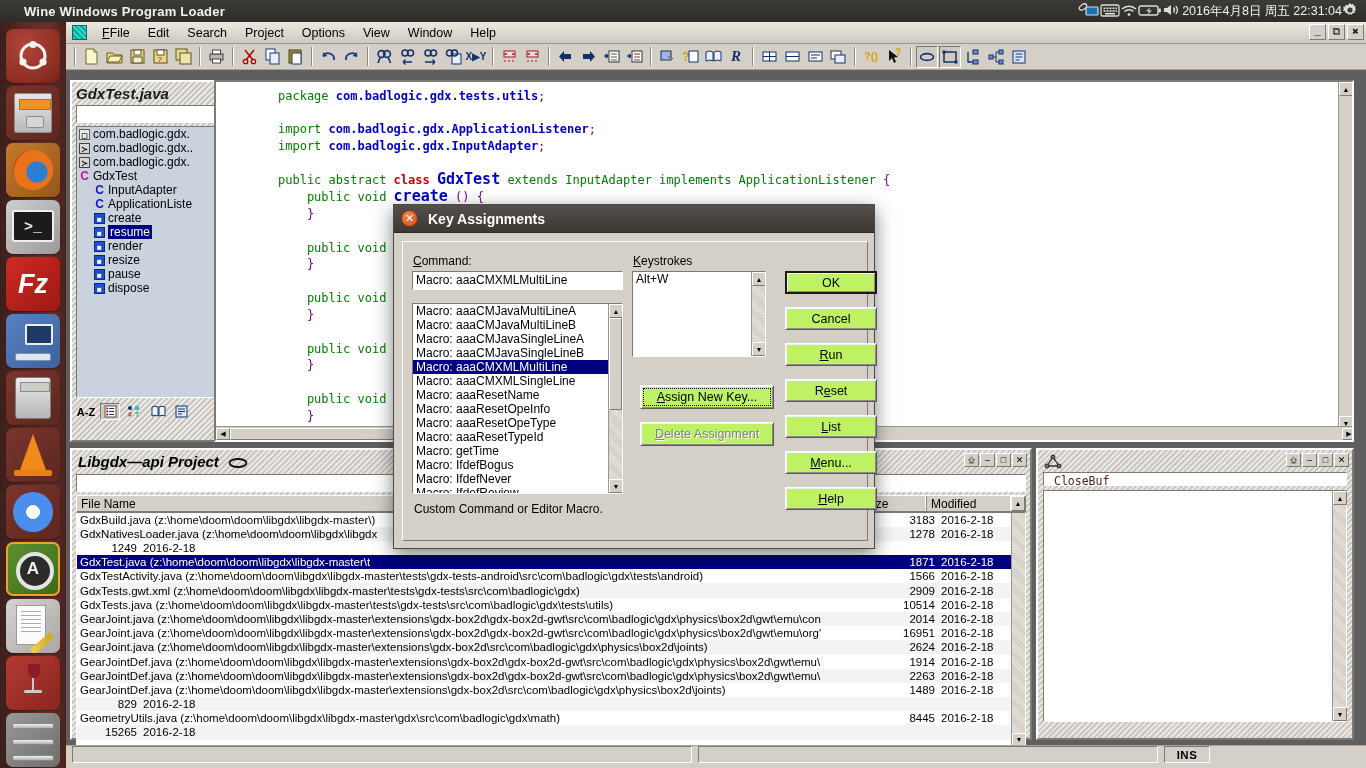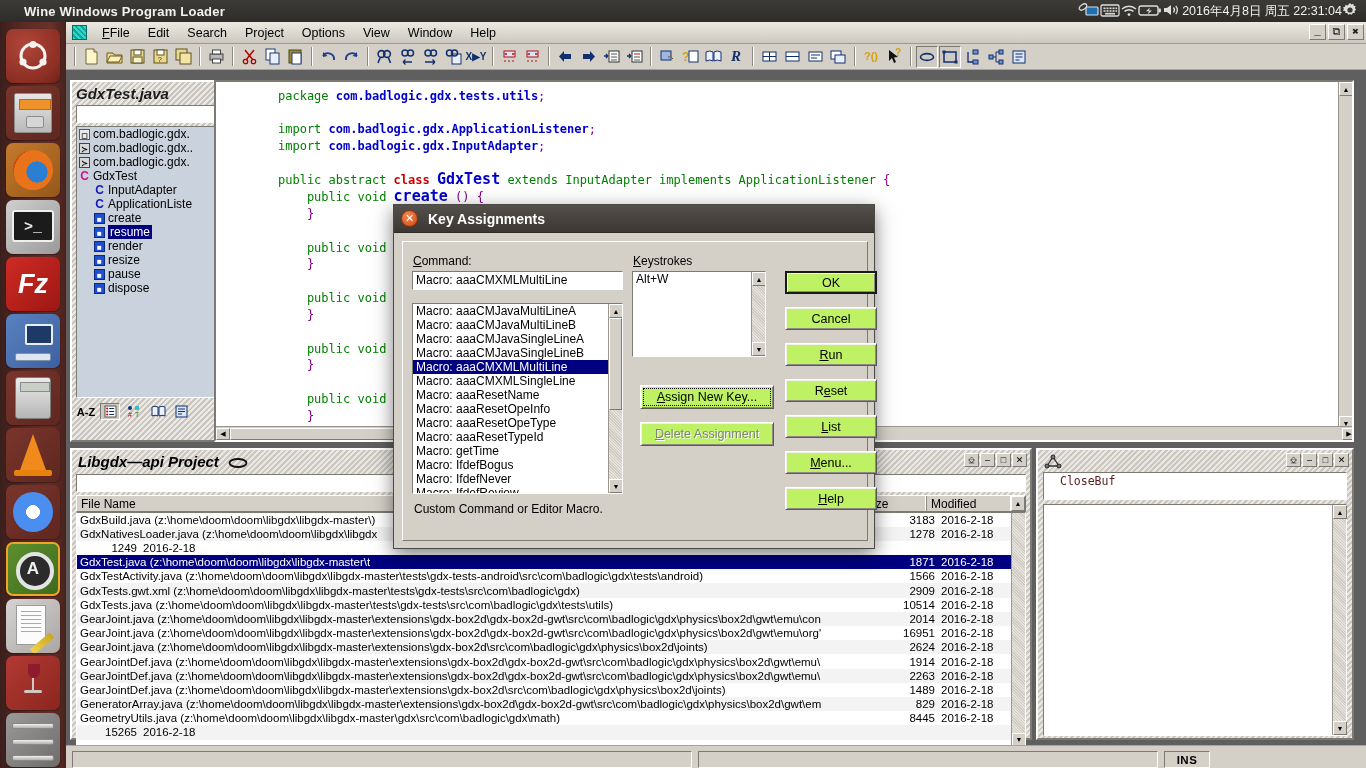--- a/index.html
+++ b/index.html
@@ -251,42 +251,42 @@
       border-color:#fff #7b7b73 #7b7b73 #fff;font-size:9px;line-height:12px;text-align:center;}
 
   
   .outw{
     position:absolute; left:970px; top:378px; width:318px; height:292px;
     background:#d4d0c8; border:2px solid; border-color:#fff #7b7b73 #7b7b73 #fff;
     background-image:repeating-linear-gradient(135deg,rgba(255,255,255,.5) 0 2px,rgba(0,0,0,.045) 2px 4px);
   }
   .outw .ico{position:absolute;left:6px;top:4px;width:18px;height:16px;font-size:13px;}
   .out-combo{
-    margin:22px 5px 0 5px;height:28px;background:#fff;
+    margin:22px 5px 0 5px;height:14px;background:#fff;
     border:1px solid;border-color:#7b7b73 #fff #fff #7b7b73;
     font-family:"DejaVu Sans Mono","Liberation Mono",monospace;font-size:11.5px;
-    color:#5a2020;padding:1px 16px;
+    color:#5a2020;padding:1px 10px;
   }
   .out-body{
     margin:4px 5px;height:232px;background:#fff;
     border:1px solid;border-color:#7b7b73 #fff #fff #7b7b73;position:relative;
   }
   .out-vscroll{position:absolute;right:0;top:0;width:14px;height:100%;
     background:repeating-linear-gradient(45deg,#e6e3dd 0 1px,#cfcbc3 1px 2px);
     border-left:1px solid #9a968e;}
 
   
   .btmbar{
     position:absolute;left:0;top:723px;width:1300px;height:23px;
     background:#d4d0c8;display:flex;align-items:center;padding-left:4px;gap:1px;
     border-top:1px solid #9a968e;
   }
   #statusrow{
     position:absolute;left:66px;top:745px;width:1300px;height:23px;
-    background:#d4d0c8;display:flex;align-items:flex-end;z-index:41;
+    background:#d4d0c8;display:flex;align-items:flex-start;z-index:41;
     border-top:1px solid #a8a49c;
   }
   .stfield{
     height:17px;background:#d4d0c8;border:1px solid;
     border-color:#7b7b73 #fff #fff #7b7b73;margin-left:6px;
   }
   .stins{
     width:46px;height:17px;margin-left:6px;margin-right:8px;
     border:1px solid;border-color:#7b7b73 #fff #fff #7b7b73;
     display:flex;align-items:center;justify-content:center;
@@ -925,21 +925,20 @@
             <span class="pname">GearJointDef.java (z:\home\doom\doom\libgdx\libgdx-master\extensions\gdx-box2d\gdx-box2d-gwt\src\com\badlogic\gdx\physics\box2d\gwt\emu\</span>
             <span class="psize">2263</span>
             <span class="pmod">2016-2-18</span>
           </div>
           <div class="prow">
             <span class="pname">GearJointDef.java (z:\home\doom\doom\libgdx\libgdx-master\extensions\gdx-box2d\src\com\badlogic\gdx\physics\box2d\joints)</span>
             <span class="psize">1489</span>
             <span class="pmod">2016-2-18</span>
           </div>
           <div class="prow">
-            <span class="pname">GeneratorArray.java (z:\home\doom\doom\libgdx\libgdx-master\extensions\gdx-box2d\gdx-box2d-gwt\src\com\badlogic\gdx\physics\box2d\gwt\em</span>
             <span class="psize">829</span>
             <span class="pmod">2016-2-18</span>
           </div>
           <div class="prow">
             <span class="pname">GeometryUtils.java (z:\home\doom\doom\libgdx\libgdx-master\gdx\src\com\badlogic\gdx\math)</span>
             <span class="psize">8445</span>
             <span class="pmod">2016-2-18</span>
           </div>
           <div class="prow">
             <span class="psize">15265</span>

